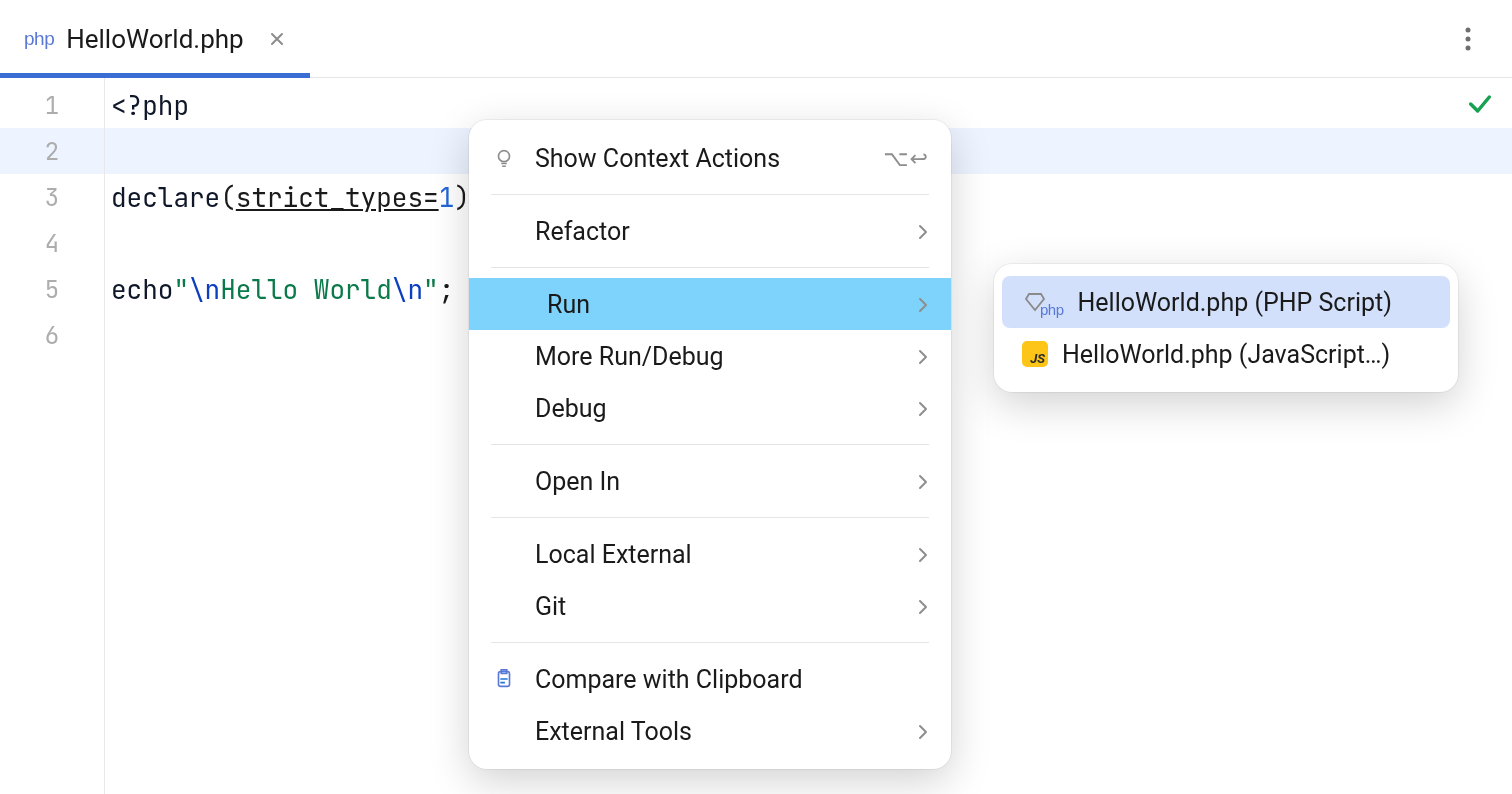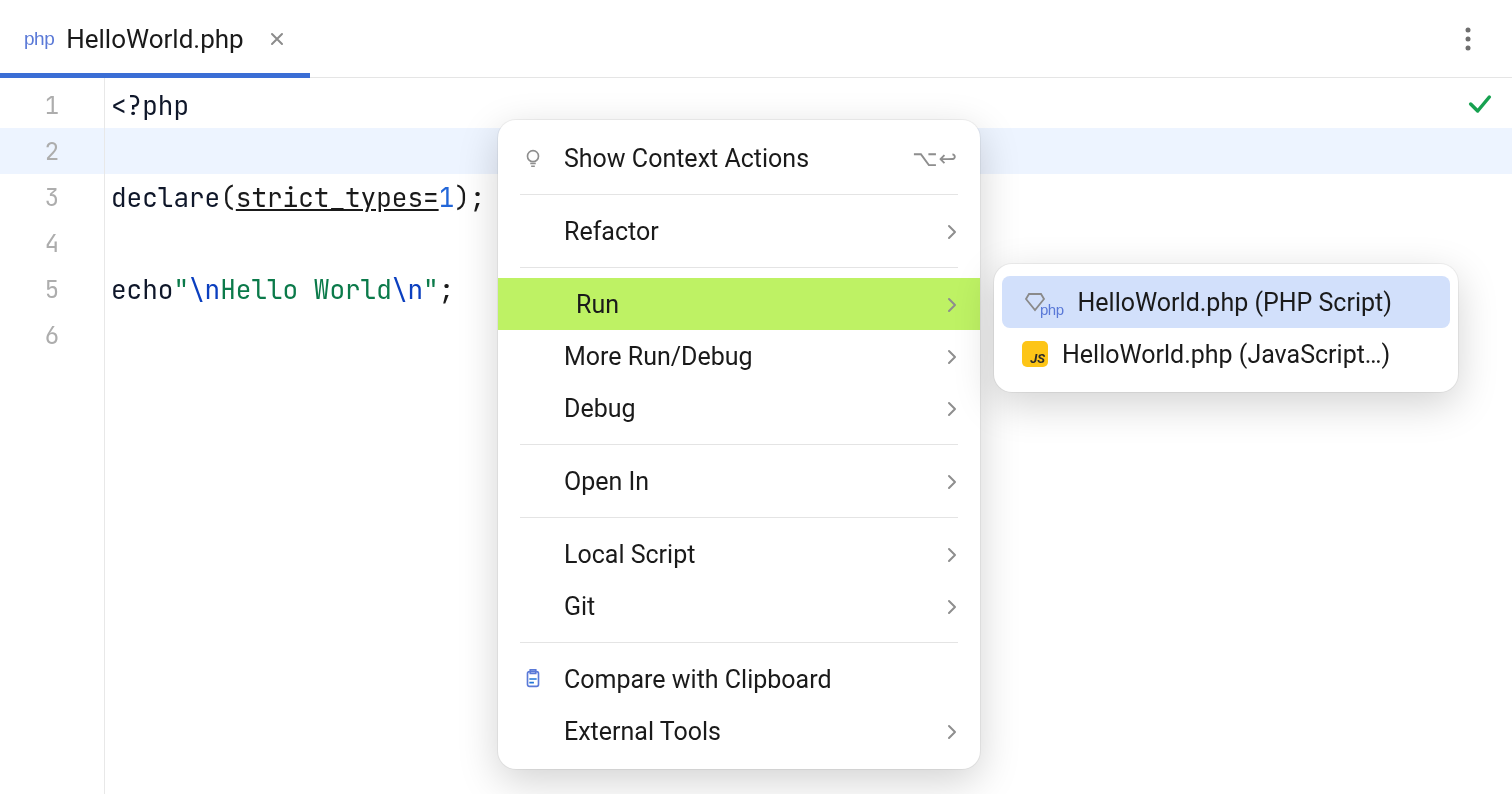--- a/index.html
+++ b/index.html
@@ -99,40 +99,40 @@
   .punc { color: #1a1a1a; }
   .checkmark {
     position: absolute;
     right: 18px;
     top: 12px;
     color: #17a150;
   }
   
   .menu {
     position: absolute;
-    left: 498px;
+    left: 469px;
     top: 120px;
     width: 482px;
     background: #fff;
     border-radius: 18px;
     box-shadow: 0 12px 40px rgba(0,0,0,0.18), 0 0 0 1px rgba(0,0,0,0.05);
     padding: 12px 0;
     z-index: 10;
   }
   .menu-item {
     display: flex;
     align-items: center;
     height: 52px;
     padding: 0 22px;
     font-size: 25px;
     color: #1a1a1a;
     gap: 18px;
   }
   .menu-item .label { flex: 1; }
-  .menu-item.selected { background: #bef264; gap: 30px; }
+  .menu-item.selected { background: #7dd3fc; gap: 30px; }
   .menu-sep {
     height: 1px;
     background: #e4e4e4;
     margin: 10px 22px;
   }
   .menu-icon-slot {
     width: 26px;
     display: flex;
     justify-content: center;
   }
@@ -294,21 +294,21 @@
   <div class="menu-item">
     <span class="menu-icon-slot"></span>
     <span class="label">Open In</span>
     <span class="chevron"><svg width="12" height="16" viewBox="0 0 10 16">
           <path d="M2 2 L8 8 L2 14" fill="none" stroke="currentColor" stroke-width="2" stroke-linecap="round" stroke-linejoin="round"></path>
         </svg></span>
   </div>
   <div class="menu-sep"></div>
   <div class="menu-item">
     <span class="menu-icon-slot"></span>
-    <span class="label">Local Script</span>
+    <span class="label">Local External</span>
     <span class="chevron"><svg width="12" height="16" viewBox="0 0 10 16">
           <path d="M2 2 L8 8 L2 14" fill="none" stroke="currentColor" stroke-width="2" stroke-linecap="round" stroke-linejoin="round"></path>
         </svg></span>
   </div>
   <div class="menu-item">
     <span class="menu-icon-slot"></span>
     <span class="label">Git</span>
     <span class="chevron"><svg width="12" height="16" viewBox="0 0 10 16">
           <path d="M2 2 L8 8 L2 14" fill="none" stroke="currentColor" stroke-width="2" stroke-linecap="round" stroke-linejoin="round"></path>
         </svg></span>

